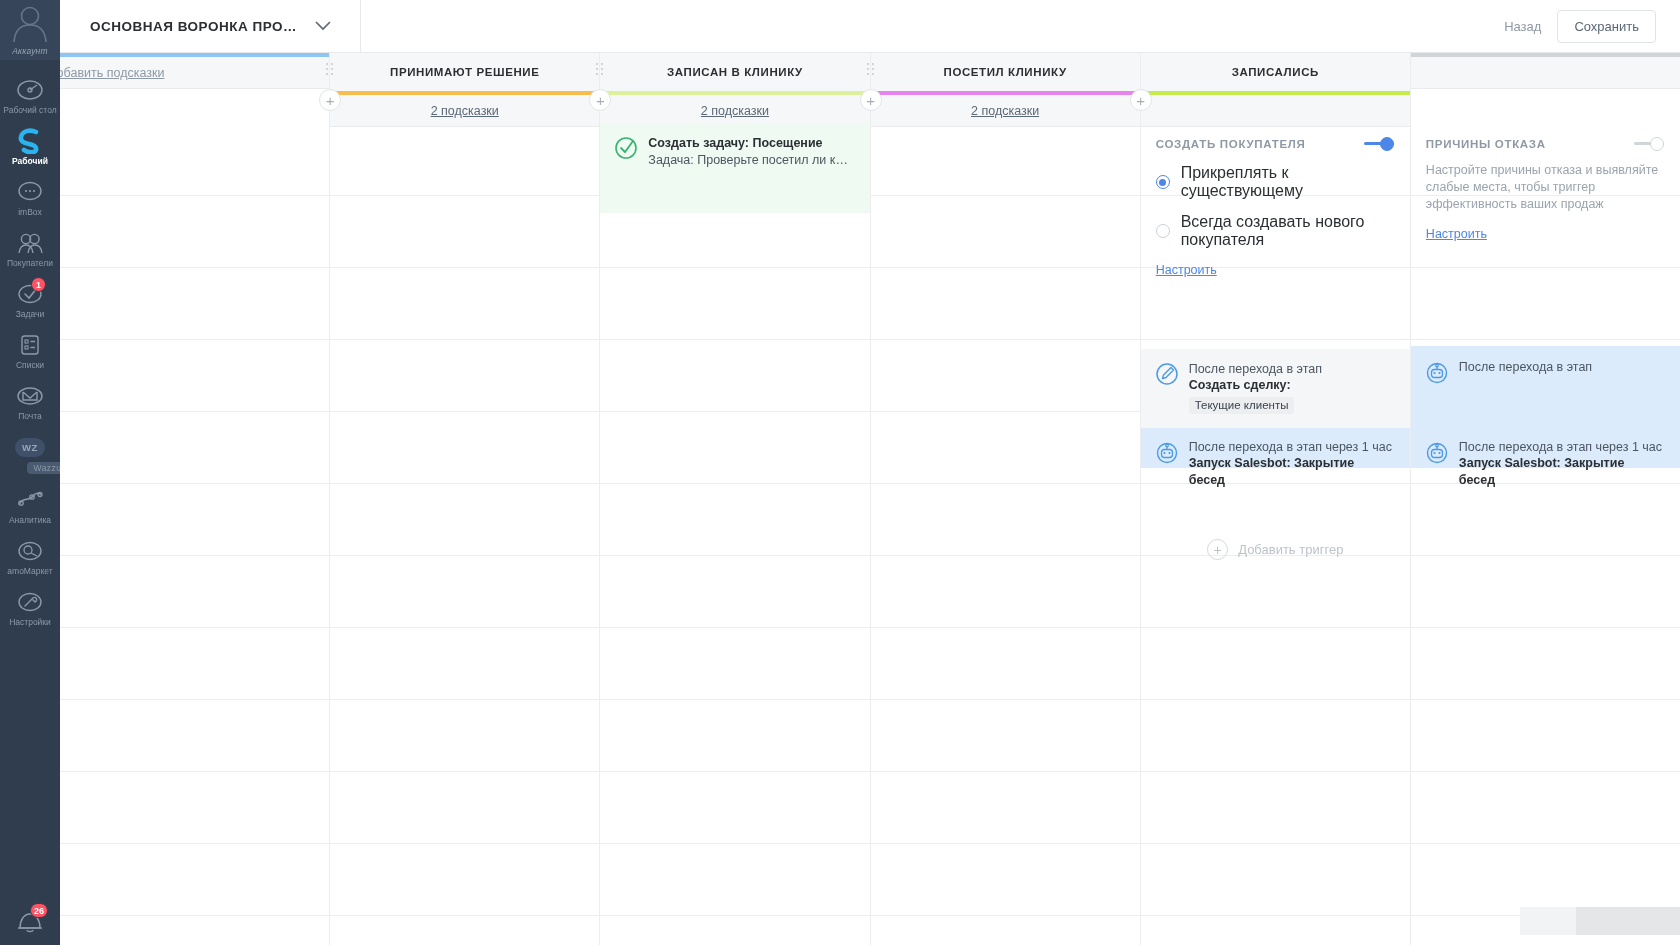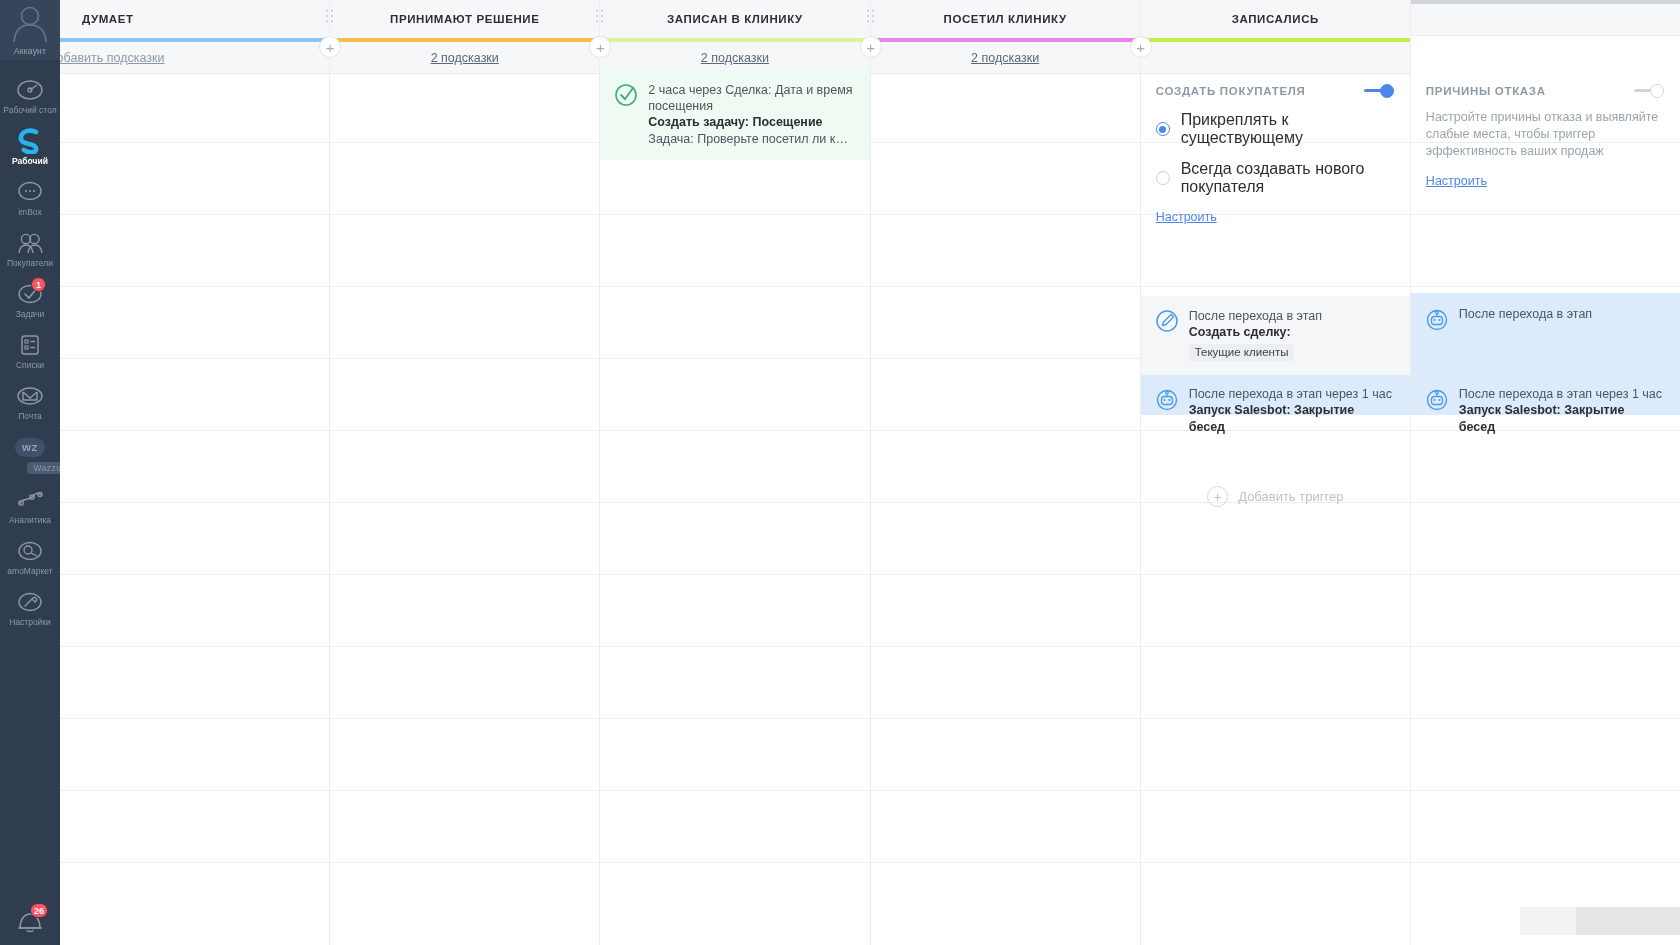--- a/index.html
+++ b/index.html
@@ -19,20 +19,21 @@
     background:#2f3d4f;
     position:relative;
     overflow:hidden;
   }
   .sb-top {
     height:60px; width:60px;
     background:#36455a;
     display:flex; flex-direction:column; align-items:center; justify-content:flex-end;
     padding-bottom:4px;
     position:relative;
+    font-style:italic;
   }
   .sb-top .glyph { position:absolute; top:2px; left:0; right:0; display:flex; justify-content:center; }
   .sb-top .lbl { font-size:8.5px; color:#9aa6b5; letter-spacing:.2px; }
   .sb-items { padding-top:10px; }
   .sb-item {
     width:60px; padding:7px 0 6px 0;
     display:flex; flex-direction:column; align-items:center; gap:2px;
     cursor:pointer; position:relative;
   }
   .sb-item .ico { width:30px; height:26px; display:flex; align-items:center; justify-content:center; position:relative; }
@@ -326,28 +327,39 @@
           <path d="M13 22 C13 24 19 24 19 22" fill="none" stroke="#8d99a8" stroke-width="1.3"></path>
         </svg>
         <span class="badge">26</span>
       </span>
     </div>
 
   </div>
 
   <div class="main">
 
+    <div class="topbar">
+      <div class="pipeline-sel">
+        <span class="pipeline-name">ОСНОВНАЯ ВОРОНКА ПРО…</span>
+        <span class="chev">
+          <svg width="16" height="10" viewBox="0 0 16 10">
+              <path d="M1.5 1.5 L8 8 L14.5 1.5" fill="none" stroke="#5b6876" stroke-width="1.7" stroke-linecap="round"></path>
+            </svg>
+        </span>
+      </div>
+      <div class="topbar-right">
+        <span class="btn-link">Назад</span>
+        <button class="btn-save">Сохранить</button>
+      </div>
+    </div>
 
     <div class="board">
       <div class="cols">
 
         <div class="col">
-          <div class="col-head">
-            <span class="col-title">ДУМАЕТ</span>
-          </div>
           <div class="col-bar" style="background:#8ec5f2"></div>
           <div class="hints-row">
             <span class="hints-link muted">Добавить подсказки</span>
           </div>
           <div class="col-body">
             <div class="rowlines">
               <i style="top:72px"></i>
                 <i style="top:144px"></i>
                 <i style="top:216px"></i>
                 <i style="top:288px"></i>
@@ -429,21 +441,20 @@
             </div>
 
             <div class="card card-green" style="top:0;height:90px;">
               <span class="cico">
                 <svg width="24" height="24" viewBox="0 0 24 24">
                   <circle cx="12" cy="12" r="10" fill="none" stroke="#3bb273" stroke-width="1.6"></circle>
                   <path d="M7 12 L11 16 L19 5" fill="none" stroke="#3bb273" stroke-width="1.8" stroke-linecap="round"></path>
                 </svg>
               </span>
               <span class="ctext">
-                <span class="c-line" style="display:block">2 часа через Сделка: Дата и время посещения</span>
                 <span class="c-strong" style="display:block">Создать задачу: Посещение</span>
                 <span class="c-sub" style="display:block">Задача: Проверьте посетил ли клиент к…</span>
               </span>
             </div>
           </div>
         </div>
 
         <div class="col">
           <div class="col-head">
             <span class="drag-dots">

